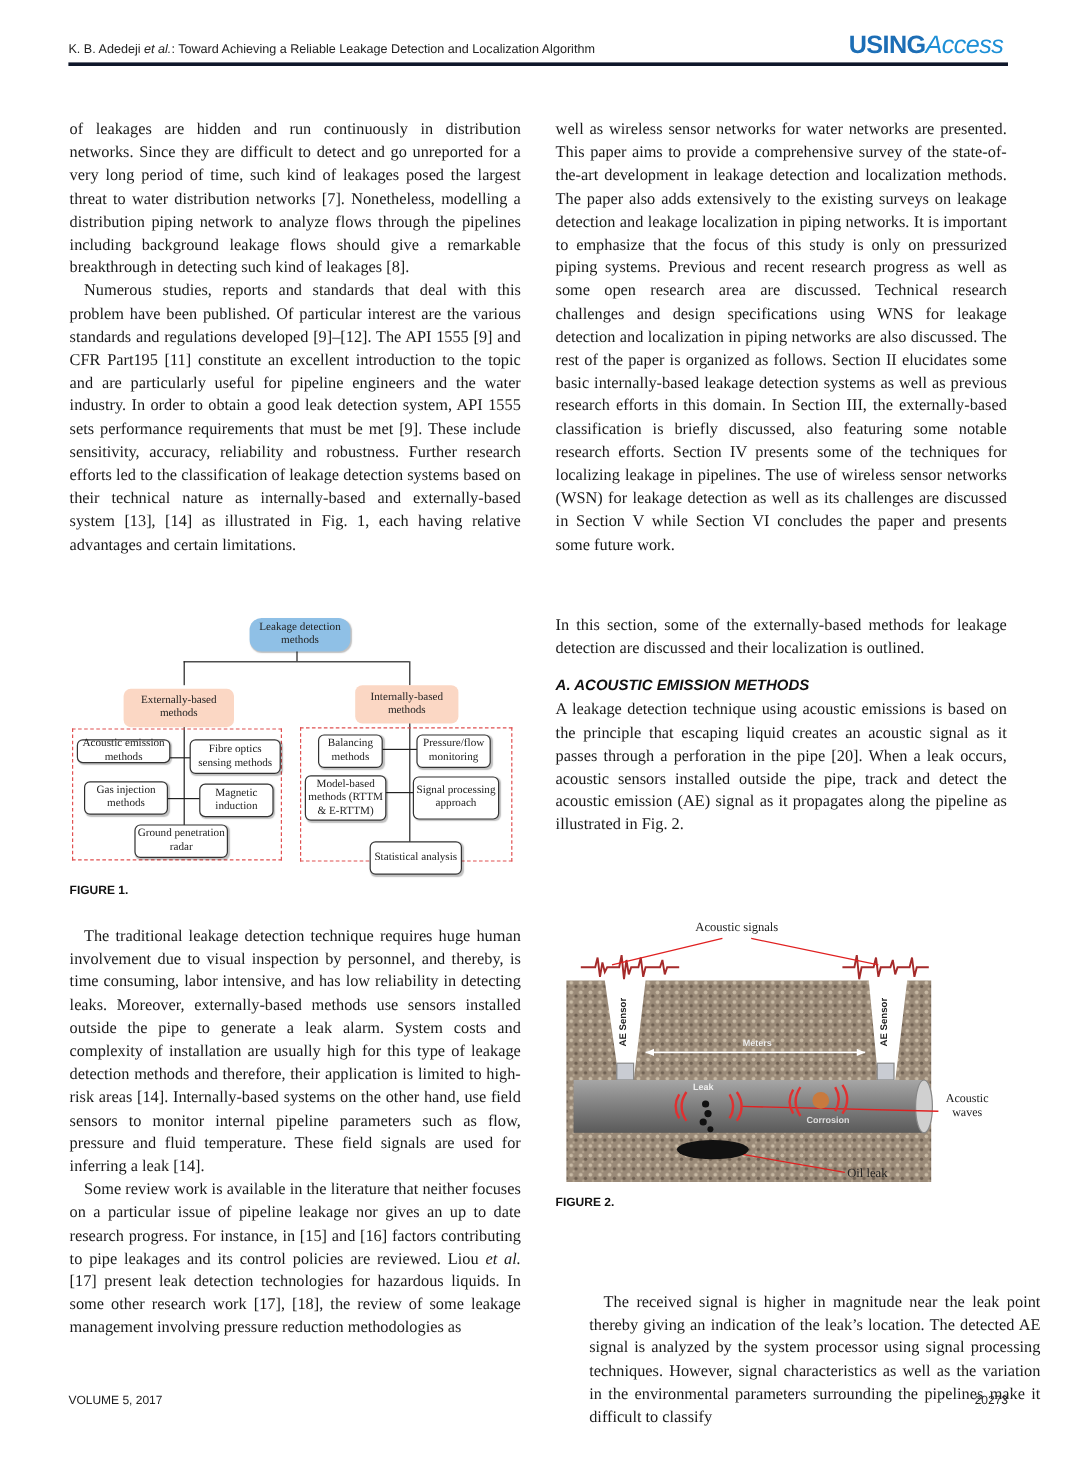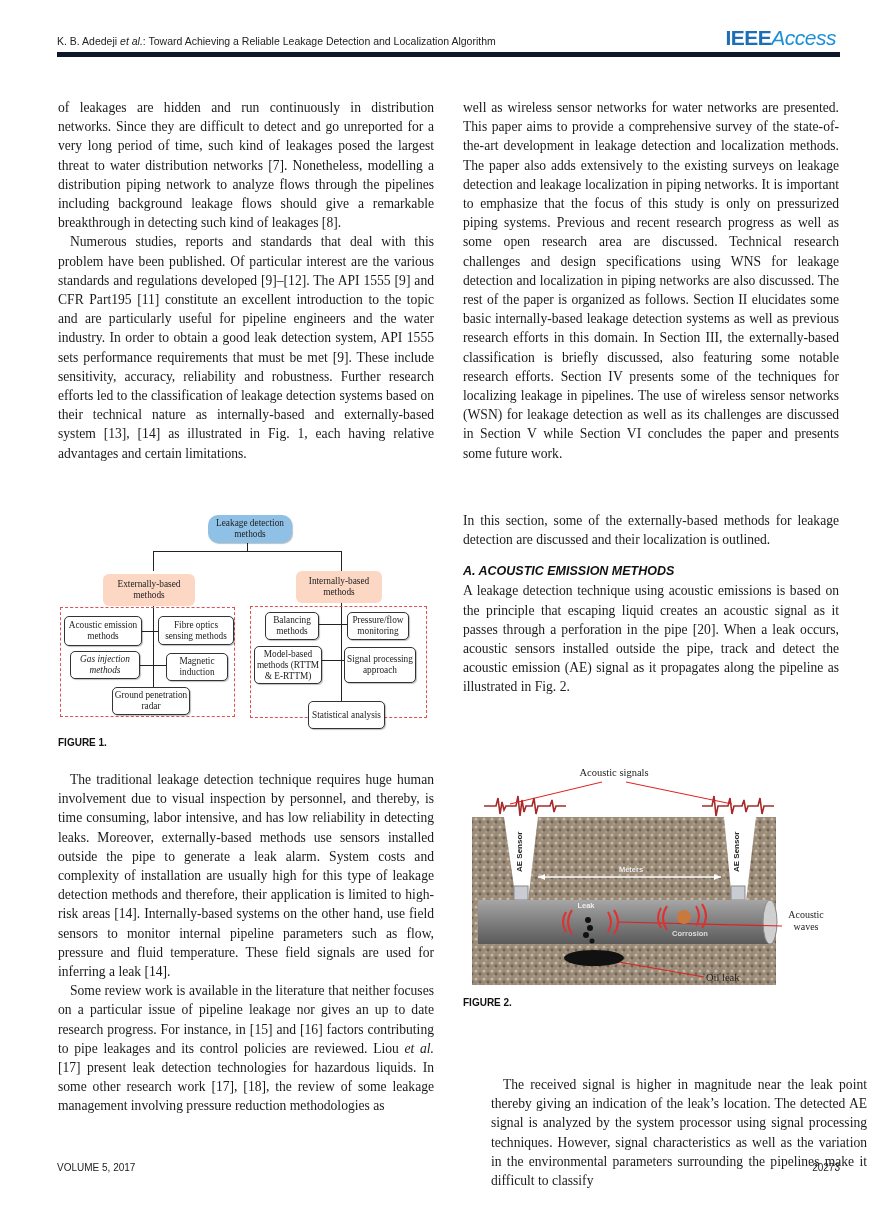--- a/index.html
+++ b/index.html
@@ -1,17 +1,17 @@
 <!DOCTYPE html>
 <html><head>
 <meta charset="utf-8">
 <style>
   html, body { margin: 0; padding: 0; background: #ffffff; }
   body { width: 896px; height: 1217px; position: relative; overflow: hidden; color: #1a1a1a; }
-  .header { position: absolute; left: 57px; top: 26px; width: 783px; height: 26px; border-bottom: 5px solid #0f172a; }
+  .header { position: absolute; left: 57px; top: 26px; width: 783px; height: 26px; border-bottom: 3px solid #0f172a; }
   .running-head { position: absolute; left: 0; top: 9px; font-family: "Liberation Sans", sans-serif; font-size: 10.5px; color: #222; white-space: nowrap; }
   .running-head i { font-style: italic; }
   .logo { position: absolute; right: 4px; top: 1px; font-family: "Liberation Sans", sans-serif; font-size: 21px; line-height: 22px; white-space: nowrap; }
   .logo .ieee { font-weight: bold; color: #1d6eb5; letter-spacing: -0.5px; }
   .logo .access { color: #1d8fd6; font-style: italic; letter-spacing: -0.5px; }
   .col { position: absolute; width: 376px; font-family: "Liberation Serif", serif; font-size: 13.6px; line-height: 19.2px; text-align: justify; }
   .col p { margin: 0; }
   .col p.ind { text-indent: 12px; }
   .left { left: 58px; }
   .right { left: 463px; }
@@ -32,21 +32,21 @@
 </style>
 </head>
 <body>
 
 <div class="header">
   <div class="running-head">
     <span>K. B. Adedeji</span>
     <i>et al.</i><span>: Toward Achieving a Reliable Leakage Detection and Localization Algorithm</span>
   </div>
   <div class="logo">
-    <span class="ieee">IEEE</span><span class="access">Access</span>
+    <span class="ieee">USING</span><span class="access">Access</span>
   </div>
 </div>
 
 <div class="col left" style="top:98px;">
   <p>of leakages are hidden and run continuously in distribution networks. Since they are difficult to detect and go unreported for a very long period of time, such kind of leakages posed the largest threat to water distribution networks [7]. Nonetheless, modelling a distribution piping network to analyze flows through the pipelines including background leakage flows should give a remarkable breakthrough in detecting such kind of leakages [8].</p>
   <p class="ind">Numerous studies, reports and standards that deal with this problem have been published. Of particular interest are the various standards and regulations developed [9]–[12]. The API 1555 [9] and CFR Part195 [11] constitute an excellent introduction to the topic and are particularly useful for pipeline engineers and the water industry. In order to obtain a good leak detection system, API 1555 sets performance requirements that must be met [9]. These include sensitivity, accuracy, reliability and robustness. Further research efforts led to the classification of leakage detection systems based on their technical nature as internally-based and externally-based system [13], [14] as illustrated in Fig. 1, each having relative advantages and certain limitations.</p>
 </div>
 
 <div class="fig1">
 
@@ -61,23 +61,23 @@
   <div class="hl" style="left:252px; top:114px; width:52px;"></div>
   <div class="hl" style="left:262px; top:150px; width:38px;"></div>
 
   <div class="node root" style="left:150px; top:5px; width:84px; height:28px;">Leakage detection methods</div>
   <div class="node mid" style="left:45px; top:64px; width:92px; height:32px;">Externally-based methods</div>
   <div class="node mid" style="left:238px; top:61px; width:86px; height:32px;">Internally-based methods</div>
 
   <div class="dash" style="left:2px; top:97px; width:175px; height:110px;"></div>
   <div class="dash" style="left:192px; top:96px; width:177px; height:112px;"></div>
 
-  <div class="node" style="left:6px; top:106px; width:78px; height:30px;">Acoustic emission methods</div>
+  <div class="node" style="left:6px; top:106px; width:78px; height:20px;">Acoustic emission methods</div>
   <div class="node" style="left:100px; top:106px; width:76px; height:29px;">Fibre optics sensing methods</div>
-  <div class="node" style="left:12px; top:141px; width:70px; height:28px;font-style:italic;">Gas injection methods</div>
+  <div class="node" style="left:12px; top:141px; width:70px; height:28px;">Gas injection methods</div>
   <div class="node" style="left:108px; top:143px; width:62px; height:28px;">Magnetic induction</div>
   <div class="node" style="left:54px; top:177px; width:78px; height:28px;">Ground penetration radar</div>
 
   <div class="node" style="left:207px; top:102px; width:54px; height:28px;">Balancing methods</div>
   <div class="node" style="left:289px; top:102px; width:62px; height:28px;">Pressure/flow monitoring</div>
   <div class="node" style="left:196px; top:136px; width:68px; height:38px;">Model-based methods (RTTM &amp; E-RTTM)</div>
   <div class="node" style="left:286px; top:137px; width:72px; height:36px;">Signal processing approach</div>
   <div class="node" style="left:250px; top:191px; width:77px; height:28px;">Statistical analysis</div>
 </div>
 <div class="fig-cap" style="left:58px; top:737px;">FIGURE 1.</div>

